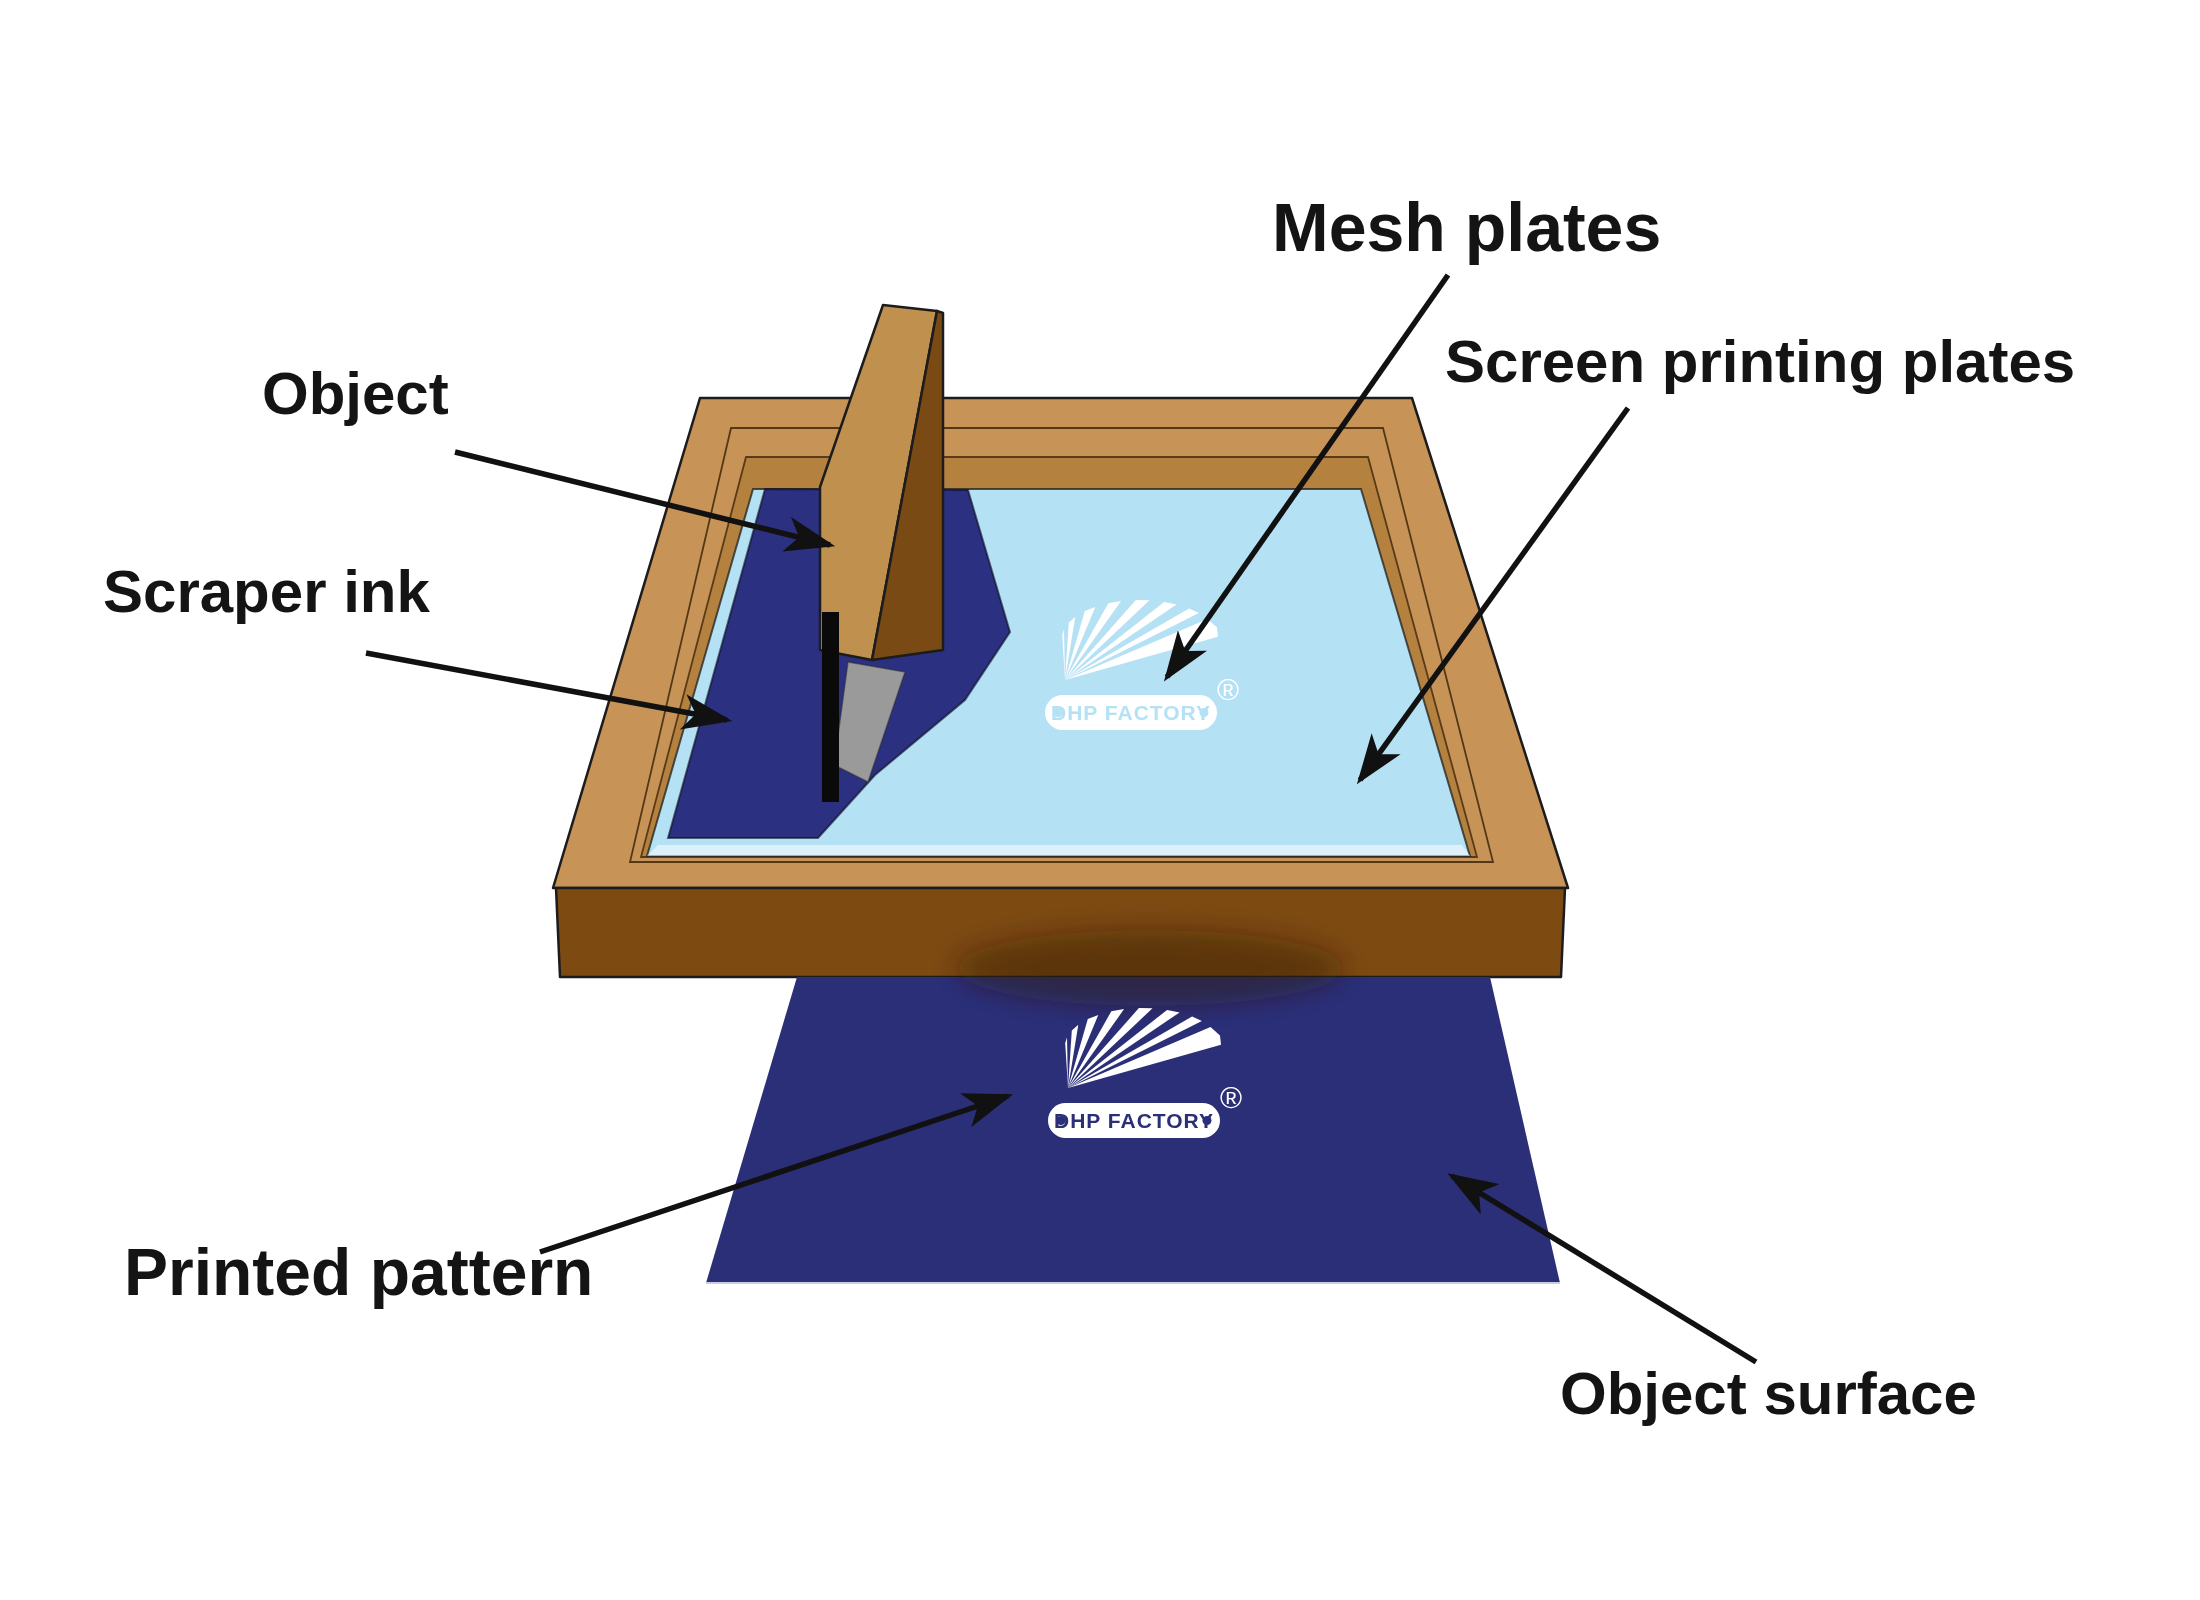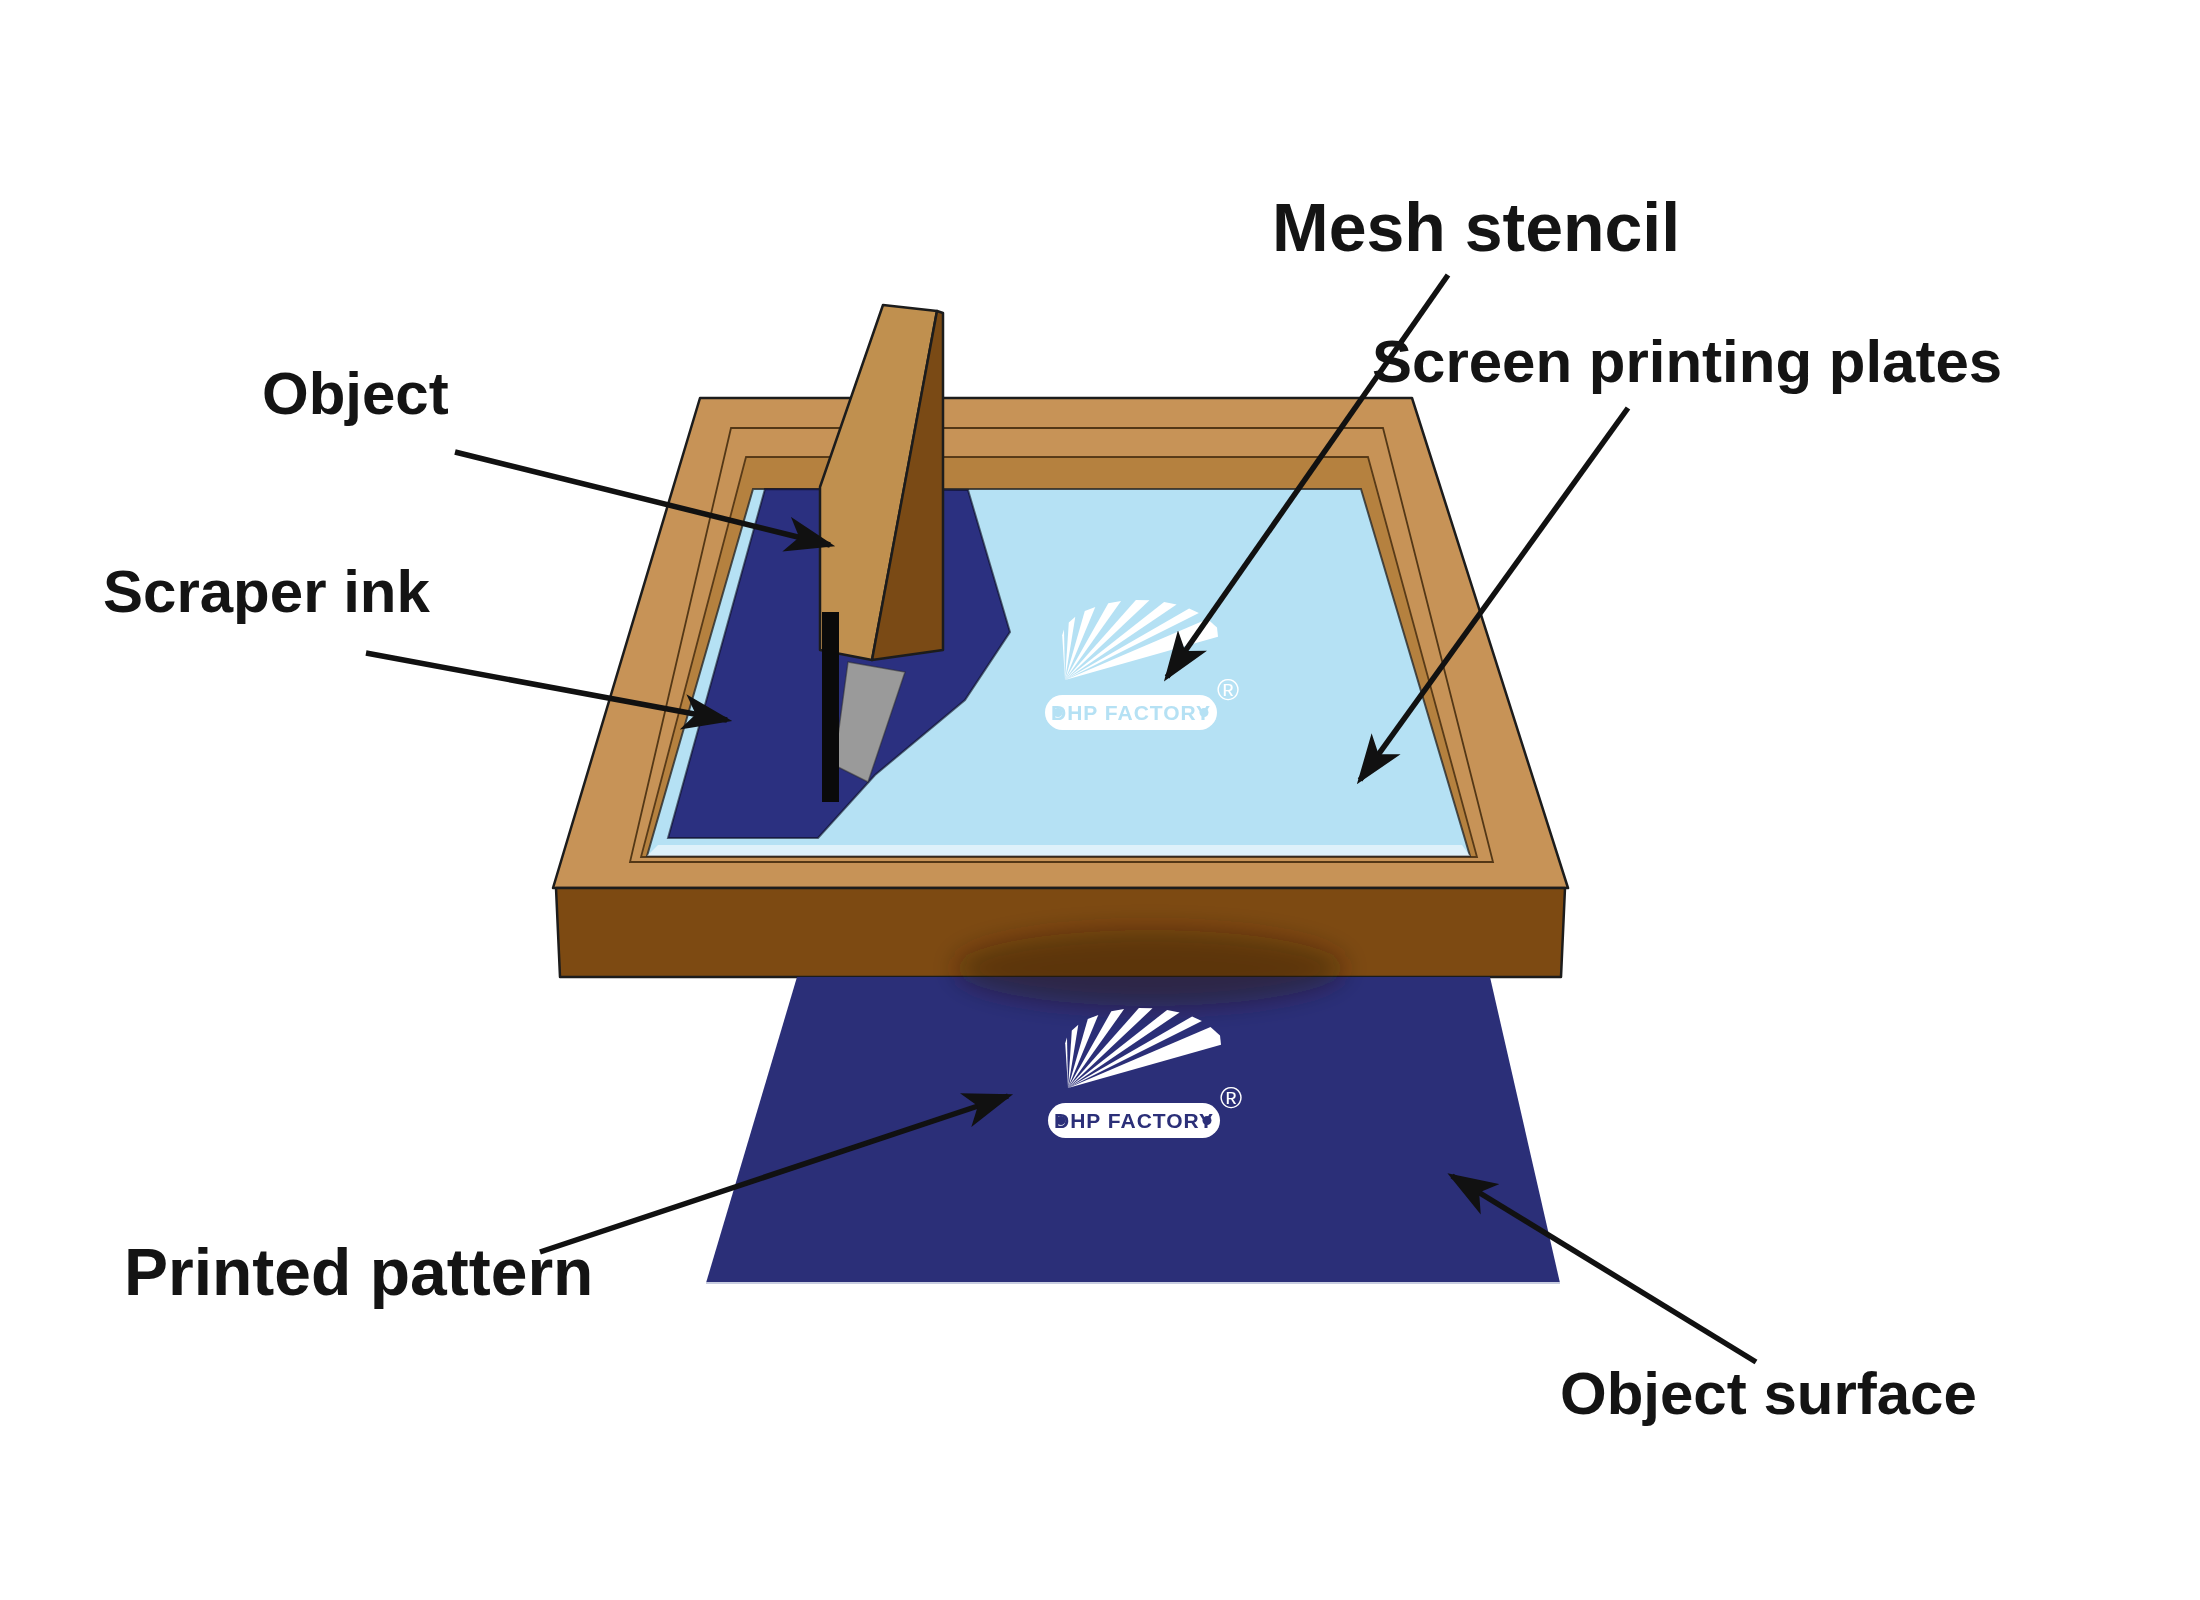--- a/index.html
+++ b/index.html
@@ -6,21 +6,21 @@
   #stage{
     position:relative;width:2200px;height:1600px;overflow:hidden;
     background:#ffffff;font-family:"Liberation Sans",sans-serif;
   }
   #diagram-svg{position:absolute;left:0;top:0;width:2200px;height:1600px;}
   .label{
     position:absolute;font-weight:700;color:#141414;white-space:nowrap;
     font-family:"Liberation Sans",sans-serif;line-height:1.05;
   }
   #label-mesh-stencil{left:1272px;top:192px;font-size:68px;}
-  #label-screen-plates{left:1372px;top:330px;font-size:60px;}
+  #label-screen-plates{left:1445px;top:330px;font-size:60px;}
   #label-scraper{left:262px;top:362px;font-size:60px;}
   #label-printing-ink{left:103px;top:560px;font-size:60px;}
   #label-printed-pattern{left:124px;top:1238px;font-size:66px;}
   #label-object-surface{left:1560px;top:1362px;font-size:60px;text-align:center;}
 
   .arrow-line{stroke:var(--arrow,#111);stroke-width:5.5;fill:none;}
   .outline{stroke:#1c1c1c;stroke-width:2.5;stroke-linejoin:round;}
   .thinline{stroke:rgba(70,45,15,.9);stroke-width:1.8;fill:none;}
 
   .pill-text{font-family:"Liberation Sans",sans-serif;font-weight:700;font-size:21px;letter-spacing:1px;}
@@ -112,19 +112,19 @@
     <g>
       <line class="arrow-line" marker-end="url(#ah)" x1="455" y1="452" x2="830" y2="545"></line>
       <line class="arrow-line" marker-end="url(#ah)" x1="366" y1="653" x2="727" y2="720"></line>
       <line class="arrow-line" marker-end="url(#ah)" x1="1448" y1="275" x2="1167" y2="677"></line>
       <line class="arrow-line" marker-end="url(#ah)" x1="1628" y1="408" x2="1360" y2="780"></line>
       <line class="arrow-line" marker-end="url(#ah)" x1="540" y1="1252" x2="1008" y2="1096"></line>
       <line class="arrow-line" marker-end="url(#ah)" x1="1756" y1="1362" x2="1452" y2="1176"></line>
     </g>
   </svg>
 
-  <div class="label" id="label-mesh-stencil">Mesh stencil</div>
+  <div class="label" id="label-mesh-stencil">Mesh plates</div>
   <div class="label" id="label-screen-plates">Screen printing plates</div>
   <div class="label" id="label-scraper">Object</div>
   <div class="label" id="label-printing-ink">Scraper ink</div>
   <div class="label" id="label-printed-pattern">Printed pattern</div>
   <div class="label" id="label-object-surface">Object surface</div>
 </div>
 
 </body></html>

